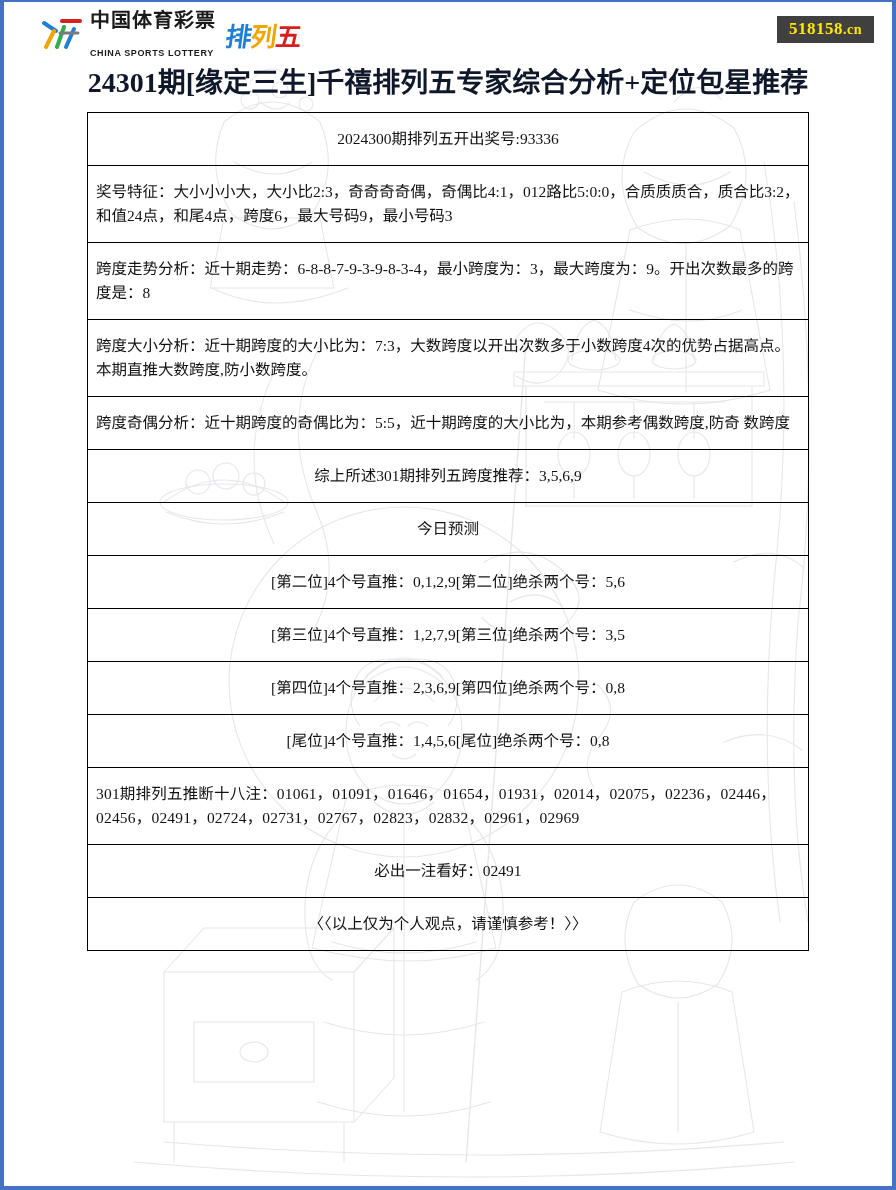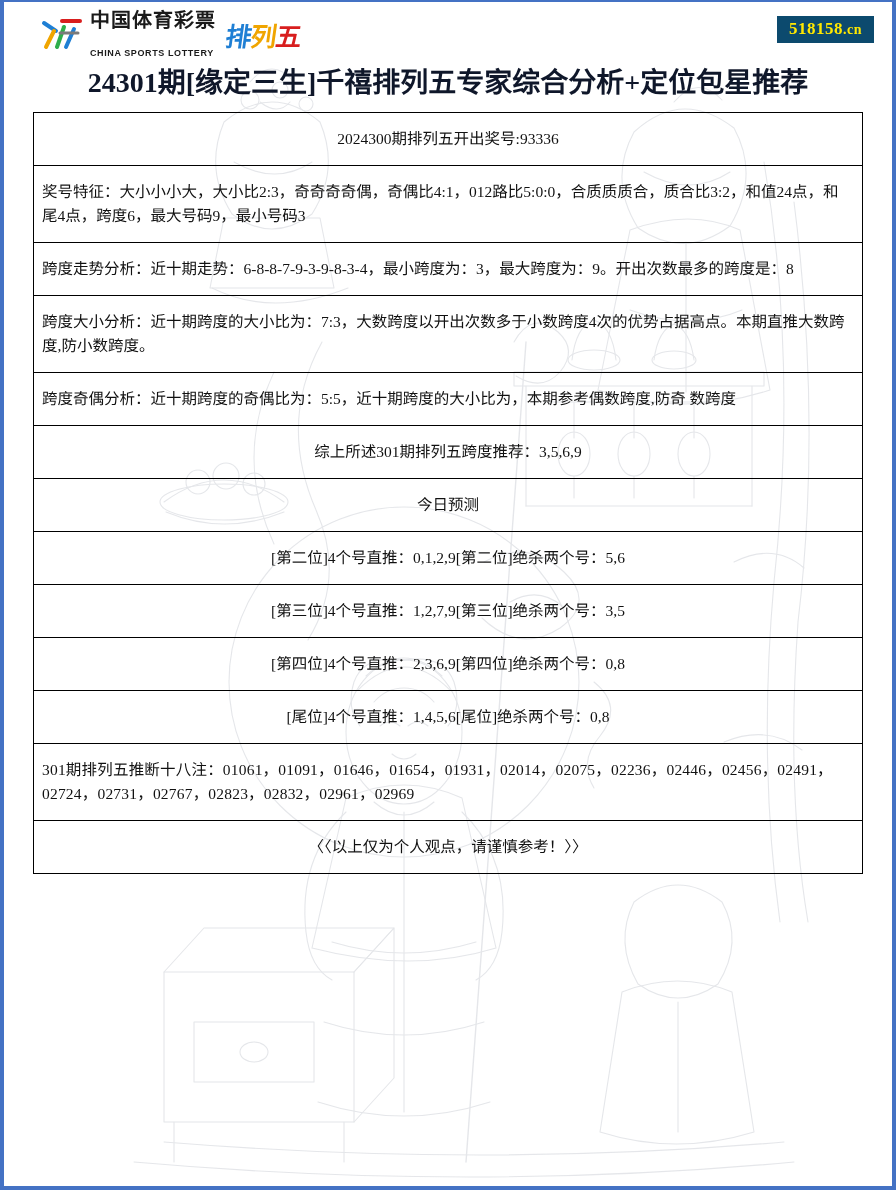--- a/index.html
+++ b/index.html
@@ -57,42 +57,42 @@
     font-size:26px;font-weight:bold;
     margin-left:4px;letter-spacing:-1px;
     transform:skewX(-8deg);
     display:inline-block;
   }
   .plw-a{color:#1f7fd4;}
   .plw-b{color:#f0a500;}
   .plw-c{color:#d81e1e;}
   .site-badge{
     position:absolute;right:18px;top:14px;
-    background:#0c4a6e;color:#ffe800;
+    background:#404040;color:#ffe800;
     font-family:"Liberation Serif",serif;
     font-size:17px;font-weight:bold;
     padding:3px 12px 4px 12px;
     letter-spacing:.5px;
     line-height:1.2;
   }
   .site-badge .tld{font-size:14px;}
   
   .page-title{
     text-align:center;
     color:#0f172a;
     font-family:"Liberation Serif","DejaVu Serif",serif;
     font-size:28px;
     font-weight:bold;
     letter-spacing:0px;
     margin:2px 0 1px 0;
     white-space:nowrap;
   }
   
   table.analysis{
-    width:830px;
+    width:722px;
     margin:12px auto;
     border-collapse:collapse;
     background:transparent;
     table-layout:fixed;
   }
   table.analysis td{
     border:1px solid #000;
     padding:14px 8px;
     font-size:15.5px;
     color:#111;
@@ -261,19 +261,22 @@
         <tr>
             <td class="center tall">[第四位]4个号直推：2,3,6,9[第四位]绝杀两个号：0,8</td>
           </tr>
         <tr>
             <td class="center tall">[尾位]4个号直推：1,4,5,6[尾位]绝杀两个号：0,8</td>
           </tr>
         <tr>
             <td class="just nowrapnums">301期排列五推断十八注：01061，01091，01646，01654，01931，02014，02075，02236，02446，02456，02491，02724，02731，02767，02823，02832，02961，02969</td>
           </tr>
         <tr>
+            <td class="center tall">必出一注看好：02491</td>
+          </tr>
+        <tr>
             <td class="center tall">〈〈以上仅为个人观点，请谨慎参考！〉〉</td>
           </tr>
       </tbody>
     </table>
 
   </div>
 </div>
 
 </body></html>

